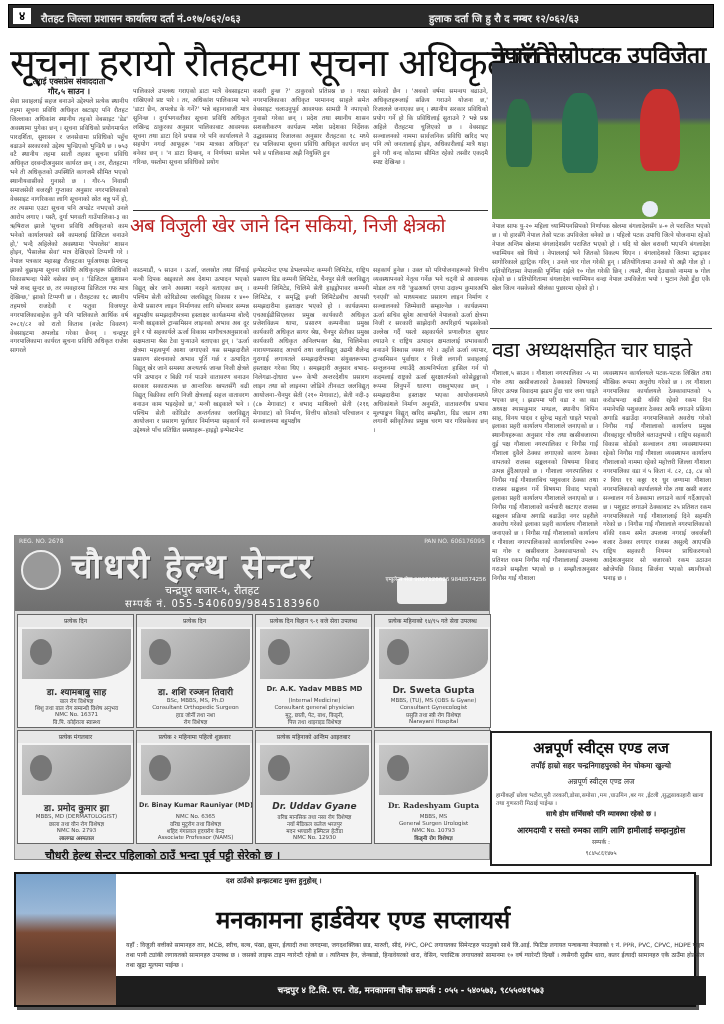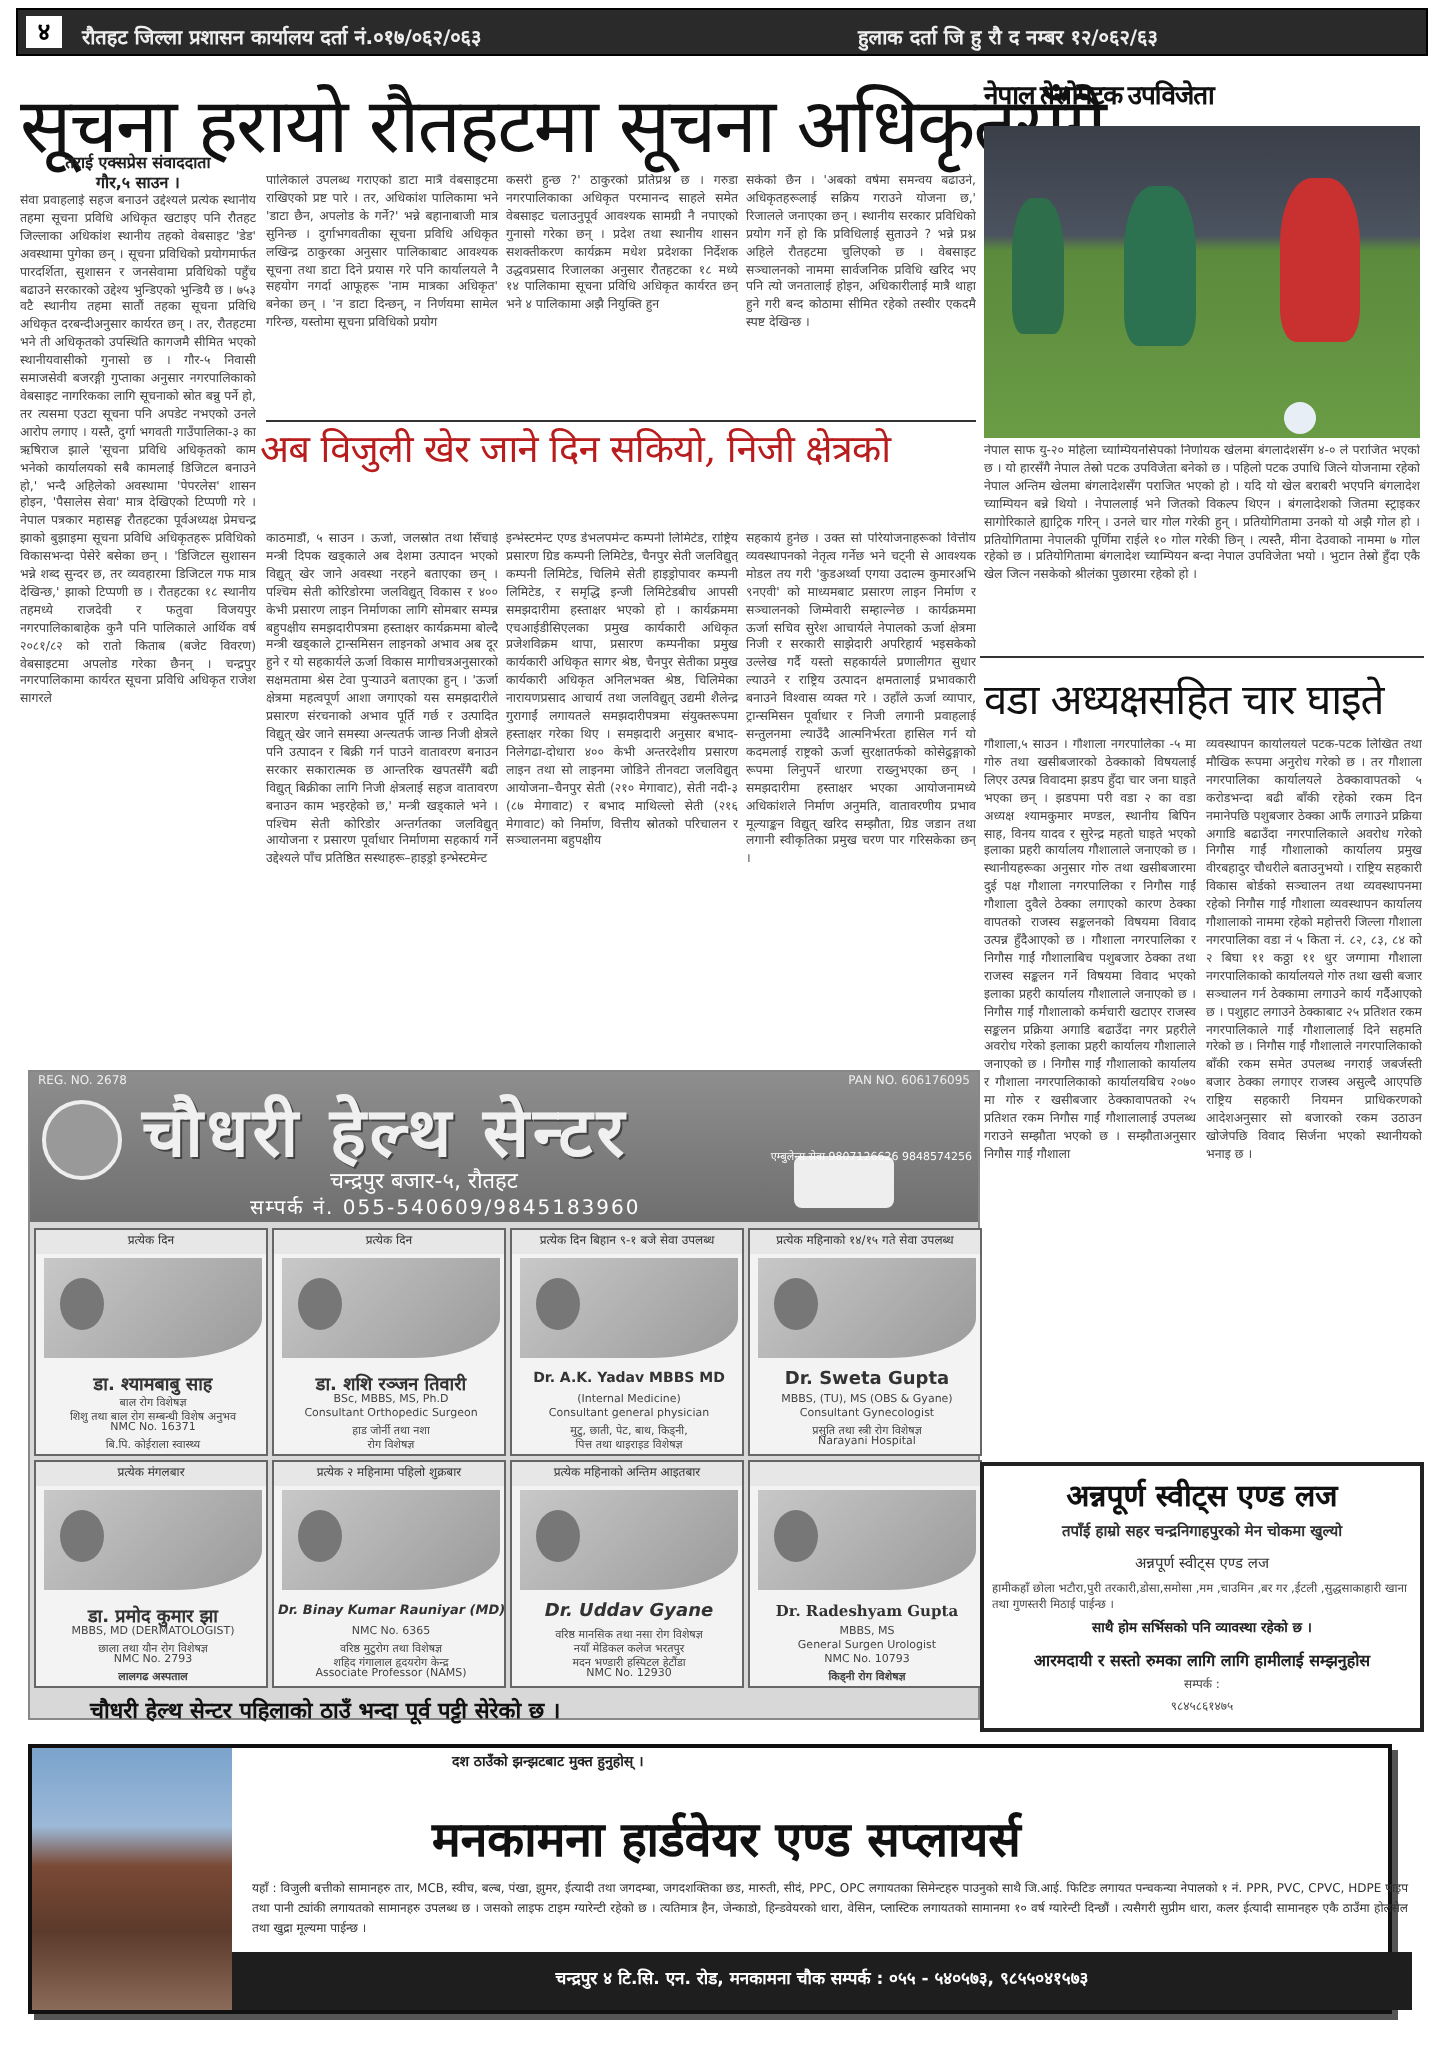--- a/index.html
+++ b/index.html
@@ -7,21 +7,21 @@
   .abs { position: absolute; }
   .topbar { left: 8px; top: 4px; width: 706px; height: 24px; background: #2a2a2a; color: #eee; border: 1px solid #000; font-size: 10px; font-weight: bold; }
   .topbar .pagebox { position: absolute; left: 4px; top: 3px; width: 18px; height: 16px; background: #fff; color: #000; text-align: center; font-size: 12px; line-height: 16px; }
   .topbar .lt { position: absolute; left: 32px; top: 6px; }
   .topbar .rt { position: absolute; left: 420px; top: 6px; }
   .headline1 { left: 10px; top: 40px; width: 478px; font-family: "DejaVu Serif", serif; font-size: 38px; line-height: 46px; color: #111; white-space: nowrap; letter-spacing: -1px; }
   .col { font-size: 6.2px; line-height: 8.9px; color: #444; text-align: justify; overflow: hidden; }
   .byline { font-size: 8px; font-weight: bold; text-align: center; color: #222; line-height: 10px; }
   .hr { height: 1px; background: #333; }
   .head2 { left: 130px; top: 213px; width: 358px; font-family: "DejaVu Serif", serif; font-size: 19px; line-height: 24px; color: #b91c1c; white-space: nowrap; letter-spacing: -0.4px; }
-  .rhead { left: 492px; top: 38px; width: 226px; font-size: 13px; font-weight: bold; color: #111; white-space: nowrap; letter-spacing: -0.5px; font-family: Liberation Serif, serif; }
+  .rhead { left: 492px; top: 38px; width: 226px; font-size: 23px; font-weight: bold; color: #111; white-space: nowrap; letter-spacing: -0.5px; }
   .photo { left: 492px; top: 63px; width: 218px; height: 156px; background: linear-gradient(180deg,#3a3f48 0%,#4b5360 35%,#5b8a3c 40%,#6a9c45 100%); overflow: hidden; }
   .photo .p { position: absolute; border-radius: 40% 40% 20% 20%; }
   .rhead2 { left: 492px; top: 335px; width: 226px; font-family: "DejaVu Serif", serif; font-size: 21px; color: #111; white-space: nowrap; letter-spacing: -0.6px; }
   .adhealth { left: 14px; top: 535px; width: 476px; height: 325px; background: #d8d8d8; border: 1px solid #888; }
   .adh-top { position: absolute; left: 0; top: 0; width: 100%; height: 75px; background: linear-gradient(180deg,#8e8e8e,#6f6f6f); }
   .adh-title { position: absolute; left: 56px; top: 6px; font-size: 34px; font-weight: bold; color: #f0f0f0; letter-spacing: 2px; text-shadow: 1px 1px 0 #444; white-space: nowrap; }
   .adh-addr { position: absolute; left: 150px; top: 46px; font-size: 11px; color: #fff; white-space: nowrap; }
   .adh-phone { position: absolute; left: 110px; top: 60px; font-size: 10px; color: #fff; letter-spacing: 1px; white-space: nowrap; }
   .adh-reg { position: absolute; left: 4px; top: 1px; font-size: 6px; color: #eee; }
   .adh-pan { position: absolute; right: 4px; top: 1px; font-size: 6px; color: #eee; }
@@ -156,21 +156,21 @@
     <div class="dname">डा. प्रमोद कुमार झा</div>
     <div class="dl" style="top:82px">MBBS, MD (DERMATOLOGIST)</div>
     <div class="dl" style="top:89px">छाला तथा यौन रोग विशेषज्ञ</div>
     <div class="dl" style="top:96px">NMC No. 2793</div>
     <div class="dl" style="top:103px;font-weight:bold">लालगढ अस्पताल</div>
   </div>
   <div class="doc" style="left:121px;top:194px;">
     <div class="dtag">प्रत्येक २ महिनामा पहिलो शुक्रबार</div>
     <div class="dpic"></div>
       <div class="dface"></div>
-    <div class="dname" style="font-size:6.5px;font-style:italic">Dr. Binay Kumar Rauniyar (MD)</div>
+    <div class="dname" style="font-size:6.5px;">Dr. Binay Kumar Rauniyar (MD)</div>
     <div class="dl" style="top:82px">NMC No. 6365</div>
     <div class="dl" style="top:89px">वरिष्ठ मुटुरोग तथा विशेषज्ञ</div>
     <div class="dl" style="top:96px">शहिद गंगालाल हृदयरोग केन्द्र</div>
     <div class="dl" style="top:103px">Associate Professor (NAMS)</div>
   </div>
   <div class="doc" style="left:240px;top:194px;">
     <div class="dtag">प्रत्येक महिनाको अन्तिम आइतबार</div>
     <div class="dpic"></div>
       <div class="dface"></div>
     <div class="dname" style="font-style:italic">Dr. Uddav Gyane</div>

